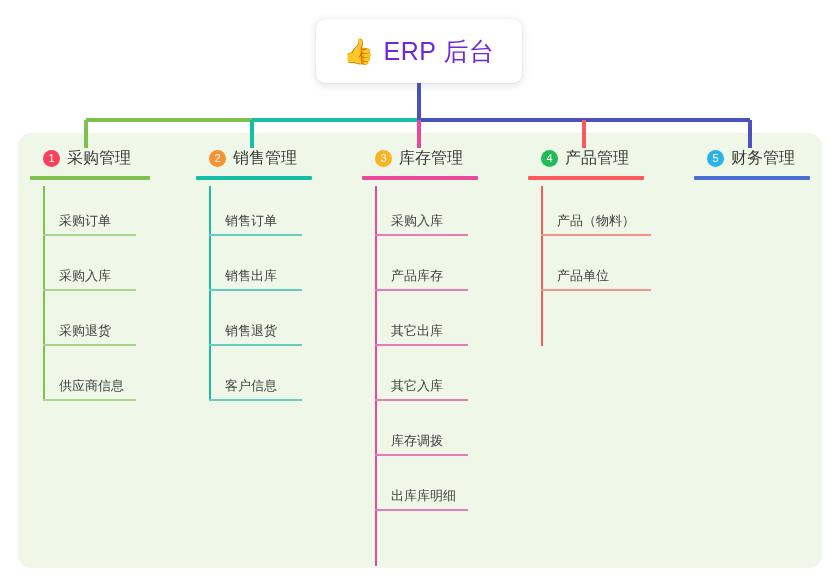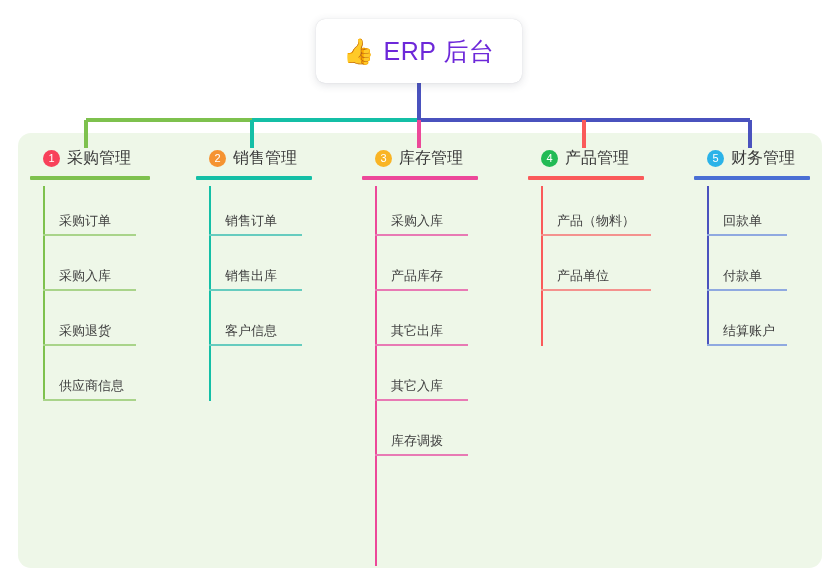--- a/index.html
+++ b/index.html
@@ -202,20 +202,24 @@
           <div class="spine" style="height: 215px; background: rgb(20, 191, 166);"></div>
           <div class="leaf">
             <span class="leaf-text">销售订单</span>
             <div class="leaf-rule" style="width: 93px; background: rgb(102, 204, 191);"></div>
           </div>
           <div class="leaf">
             <span class="leaf-text">销售出库</span>
             <div class="leaf-rule" style="width: 93px; background: rgb(102, 204, 191);"></div>
           </div>
           <div class="leaf">
+            <span class="leaf-text">销售退货</span>
+            <div class="leaf-rule" style="width: 93px; background: rgb(102, 204, 191);"></div>
+          </div>
+          <div class="leaf">
             <span class="leaf-text">客户信息</span>
             <div class="leaf-rule" style="width: 93px; background: rgb(102, 204, 191);"></div>
           </div>
         </div>
       </div>
       <div class="column" style="left: 362px;">
         <div class="col-head">
           <span class="badge" style="background: rgb(249, 180, 36);">3</span>
           <span class="col-title">库存管理</span>
         </div>
@@ -235,20 +239,24 @@
             <div class="leaf-rule" style="width: 93px; background: rgb(232, 122, 180);"></div>
           </div>
           <div class="leaf">
             <span class="leaf-text">其它入库</span>
             <div class="leaf-rule" style="width: 93px; background: rgb(232, 122, 180);"></div>
           </div>
           <div class="leaf">
             <span class="leaf-text">库存调拨</span>
             <div class="leaf-rule" style="width: 93px; background: rgb(232, 122, 180);"></div>
           </div>
+          <div class="leaf">
+            <span class="leaf-text">出库库明细</span>
+            <div class="leaf-rule" style="width: 93px; background: rgb(232, 122, 180);"></div>
+          </div>
         </div>
       </div>
       <div class="column" style="left: 528px;">
         <div class="col-head">
           <span class="badge" style="background: rgb(34, 187, 85);">4</span>
           <span class="col-title">产品管理</span>
         </div>
         <div class="head-rule" style="width: 116px; background: rgb(250, 90, 90);"></div>
         <div class="leaves" style="height: 165px;">
           <div class="spine" style="height: 160px; background: rgb(250, 90, 90);"></div>
@@ -261,31 +269,16 @@
             <div class="leaf-rule" style="width: 110px; background: rgb(244, 146, 142);"></div>
           </div>
         </div>
       </div>
       <div class="column" style="left: 694px;">
         <div class="col-head">
           <span class="badge" style="background: rgb(43, 179, 232);">5</span>
           <span class="col-title">财务管理</span>
         </div>
         <div class="head-rule" style="width: 116px; background: rgb(74, 111, 212);"></div>
-        <div class="leaves" style="height: 165px;">
-          <div class="spine" style="height: 160px; background: rgb(74, 82, 190);"></div>
-          <div class="leaf">
-            <span class="leaf-text">回款单</span>
-            <div class="leaf-rule" style="width: 80px; background: rgb(143, 169, 224);"></div>
-          </div>
-          <div class="leaf">
-            <span class="leaf-text">付款单</span>
-            <div class="leaf-rule" style="width: 80px; background: rgb(143, 169, 224);"></div>
-          </div>
-          <div class="leaf">
-            <span class="leaf-text">结算账户</span>
-            <div class="leaf-rule" style="width: 80px; background: rgb(143, 169, 224);"></div>
-          </div>
-        </div>
       </div>
     </div>
 
 </div>
 
 </body></html>

